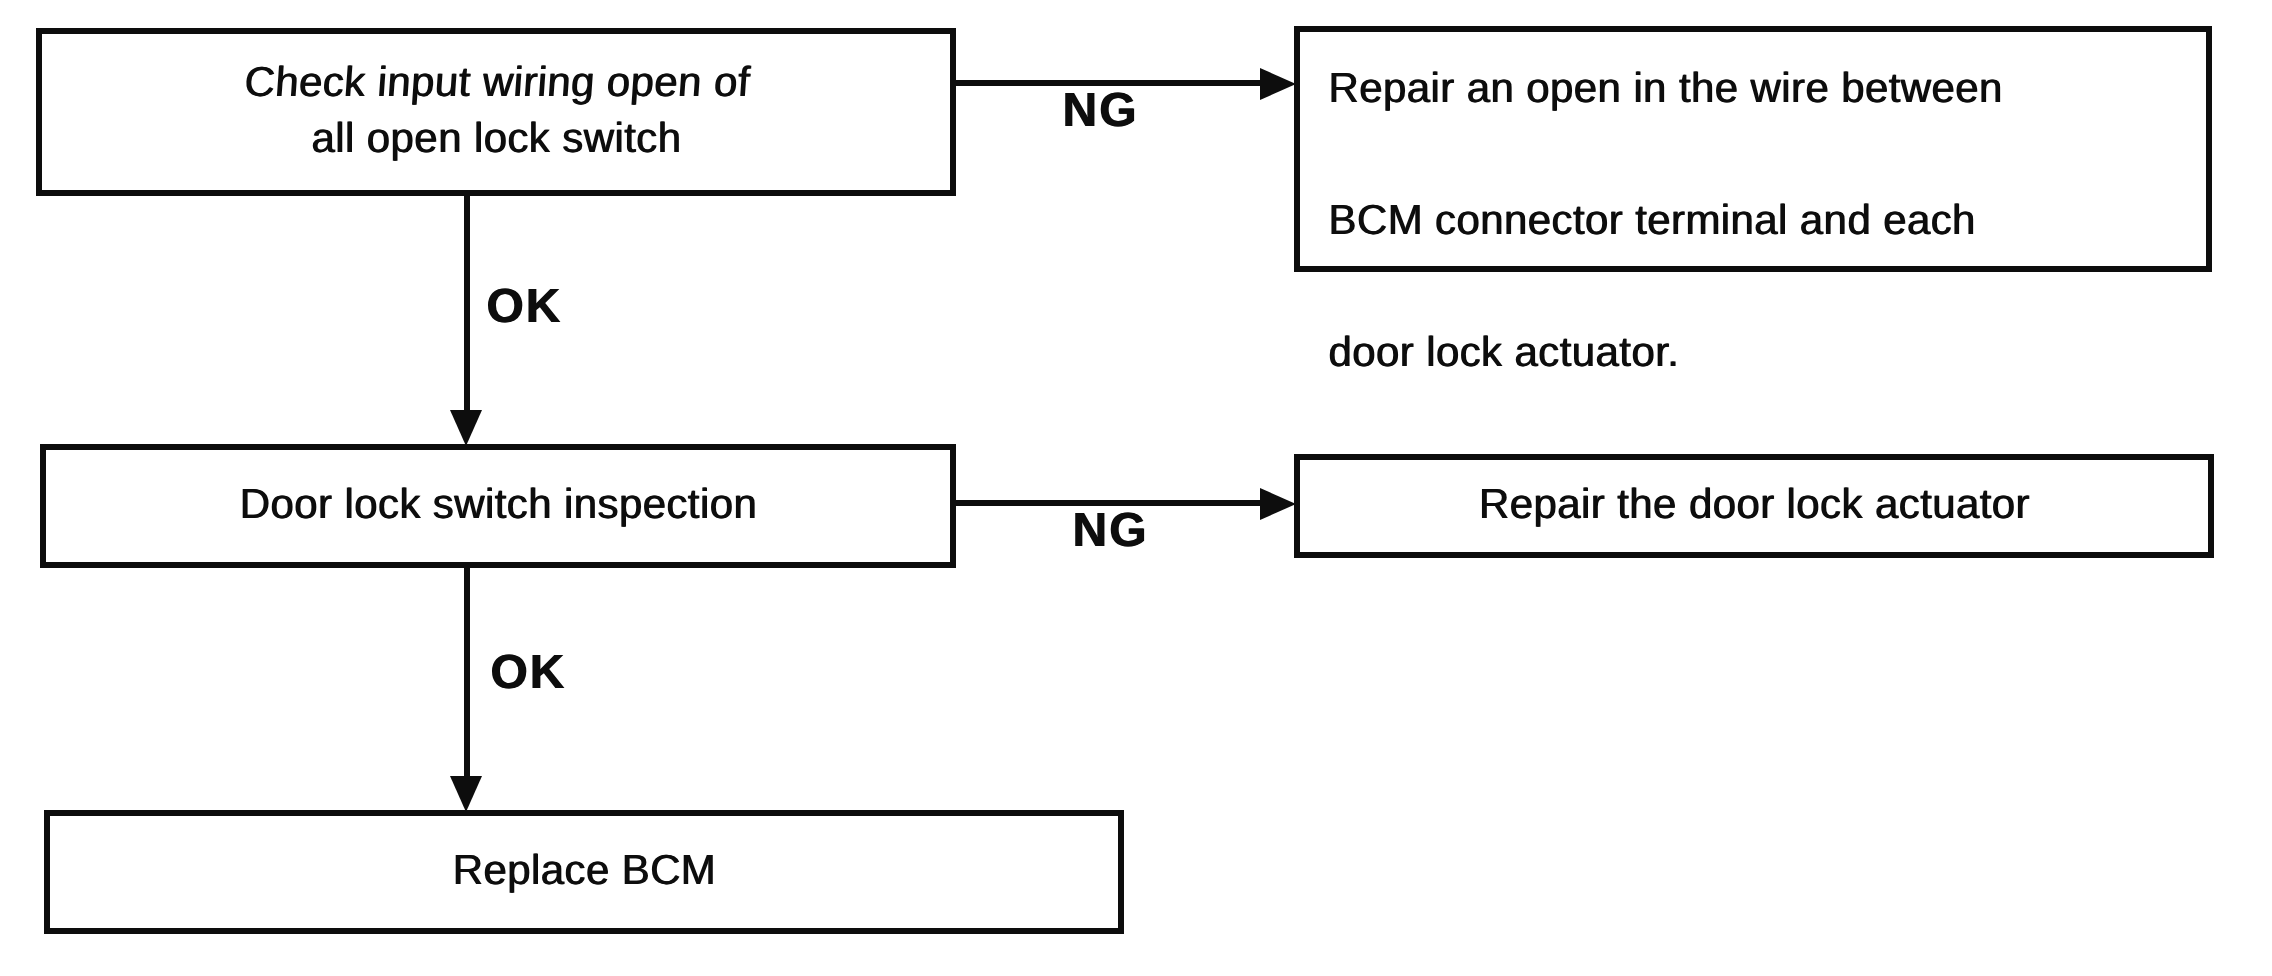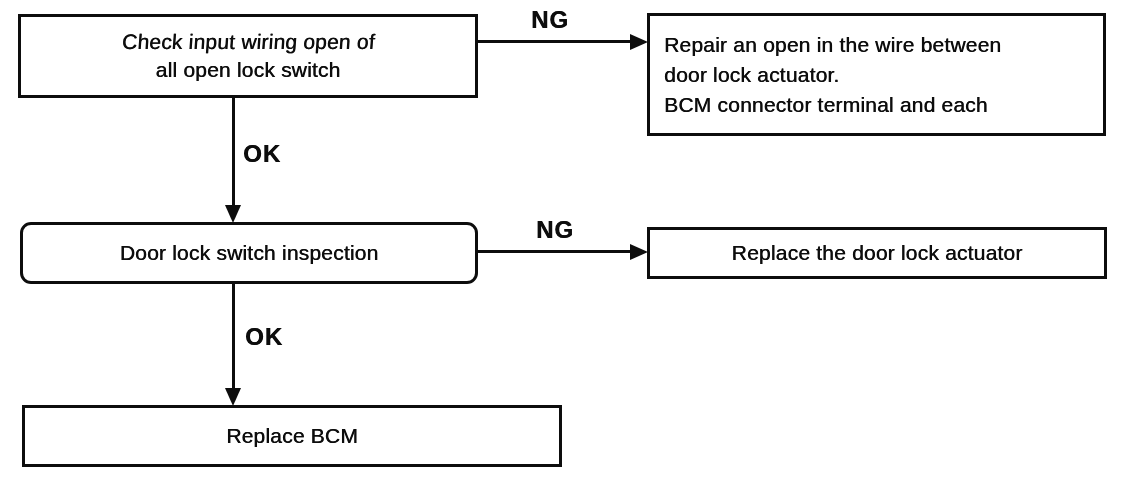--- a/index.html
+++ b/index.html
@@ -30,24 +30,25 @@
     text-align: center;
     text-shadow: 0.5px 0 0 currentColor;
     letter-spacing: 0.2px;
   }
   .node.left-align {
     align-items: flex-start;
     justify-content: flex-start;
     text-align: left;
     padding: 14px 14px 0 14px;
     line-height: 30px;
+    gap: 36px;
   }
   #box-check      { left: 18px;  top: 14px;  width: 460px; height: 84px;  }
   #box-repair     { left: 647px; top: 13px;  width: 459px; height: 123px; }
-  #box-inspection { left: 20px;  top: 222px; width: 458px; height: 62px; border-radius: 11px;  }
+  #box-inspection { left: 20px;  top: 222px; width: 458px; height: 62px;  }
   #box-actuator   { left: 647px; top: 227px; width: 460px; height: 52px;  }
   #box-bcm        { left: 22px;  top: 405px; width: 540px; height: 62px;  }
   .slant { transform: skewX(-4deg); }
   .hline {
     position: absolute;
     height: 3px;
     background: #0d0d0d;
   }
   .vline {
     position: absolute;
@@ -71,56 +72,57 @@
   .edge-label {
     position: absolute;
     font-size: 24px;
     font-weight: bold;
     letter-spacing: 1px;
     text-shadow: 0.5px 0 0 currentColor;
   }
   .label-center-80 {
     width: 80px;
     text-align: center;
+    margin-top: 36px;
   }
 </style>
 </head>
 <body>
 
 <div class="canvas">
 
   <div class="node" id="box-check">
     <div class="slant">Check input wiring open of</div>
     <div>all open lock switch</div>
   </div>
 
   <div class="hline" style="left:478px; top:40px; width:154px;"></div>
   <div class="arrow-right" style="left:630px; top:34px;"></div>
   <div class="edge-label label-center-80" style="left:510px; top:6px;">NG</div>
 
   <div class="node left-align" id="box-repair">
     <div>Repair an open in the wire between</div>
+    <div>BCM connector terminal and each</div>
     <div>door lock actuator.</div>
-    <div>BCM connector terminal and each</div>
   </div>
 
   <div class="vline" style="left:232px; top:97px; height:110px;"></div>
   <div class="arrow-down" style="left:225px; top:205px;"></div>
   <div class="edge-label" style="left:243px; top:140px;">OK</div>
 
   <div class="node" id="box-inspection">
     <div>Door lock switch inspection</div>
   </div>
 
   <div class="hline" style="left:478px; top:250px; width:154px;"></div>
   <div class="arrow-right" style="left:630px; top:244px;"></div>
   <div class="edge-label label-center-80" style="left:515px; top:216px;">NG</div>
 
   <div class="node" id="box-actuator">
-    <div>Replace the door lock actuator</div>
+    <div>Repair the door lock actuator</div>
   </div>
 
   <div class="vline" style="left:232px; top:284px; height:106px;"></div>
   <div class="arrow-down" style="left:225px; top:388px;"></div>
   <div class="edge-label" style="left:245px; top:323px;">OK</div>
 
   <div class="node" id="box-bcm">
     <div>Replace BCM</div>
   </div>
 

